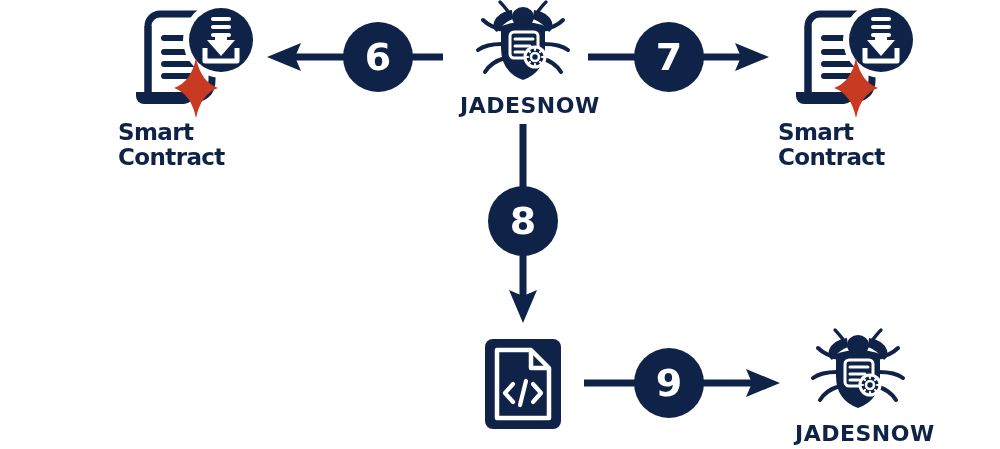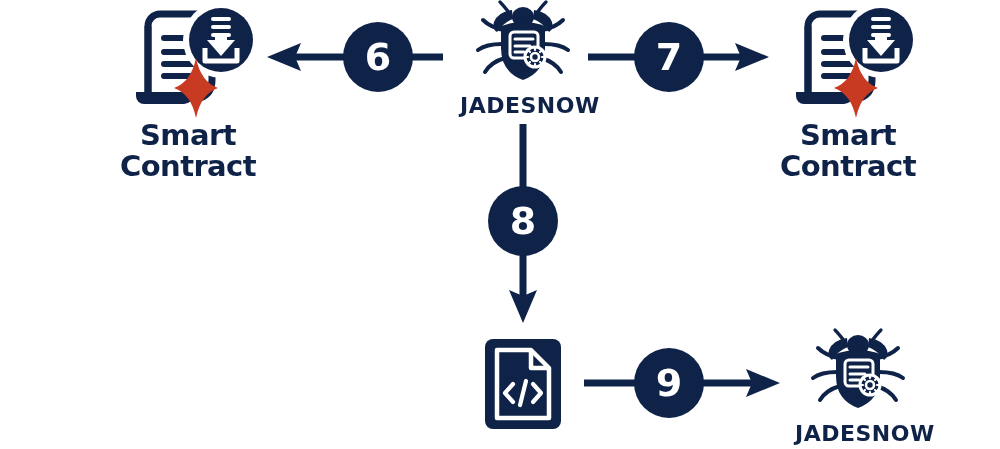--- a/index.html
+++ b/index.html
@@ -17,30 +17,29 @@
     background: #ffffff;
     overflow: hidden;
   }
   .node {
     position: absolute;
   }
   .icon-wrap {
     position: relative;
   }
   .caption {
-    text-align: center;
     color: #0f2248;
     font-family: "DejaVu Sans", "Liberation Sans", sans-serif;
     font-weight: bold;
     letter-spacing: -0.3px;
     line-height: 1.08;
     white-space: pre-line;
   }
   .caption.sc {
-    font-size: 29px;
+    font-size: 23px;
     letter-spacing: -0.6px;
   }
   .caption.jn {
     font-size: 22px;
     letter-spacing: 0.5px;
   }
   .edge {
     position: absolute;
   }
   .step-badge {

